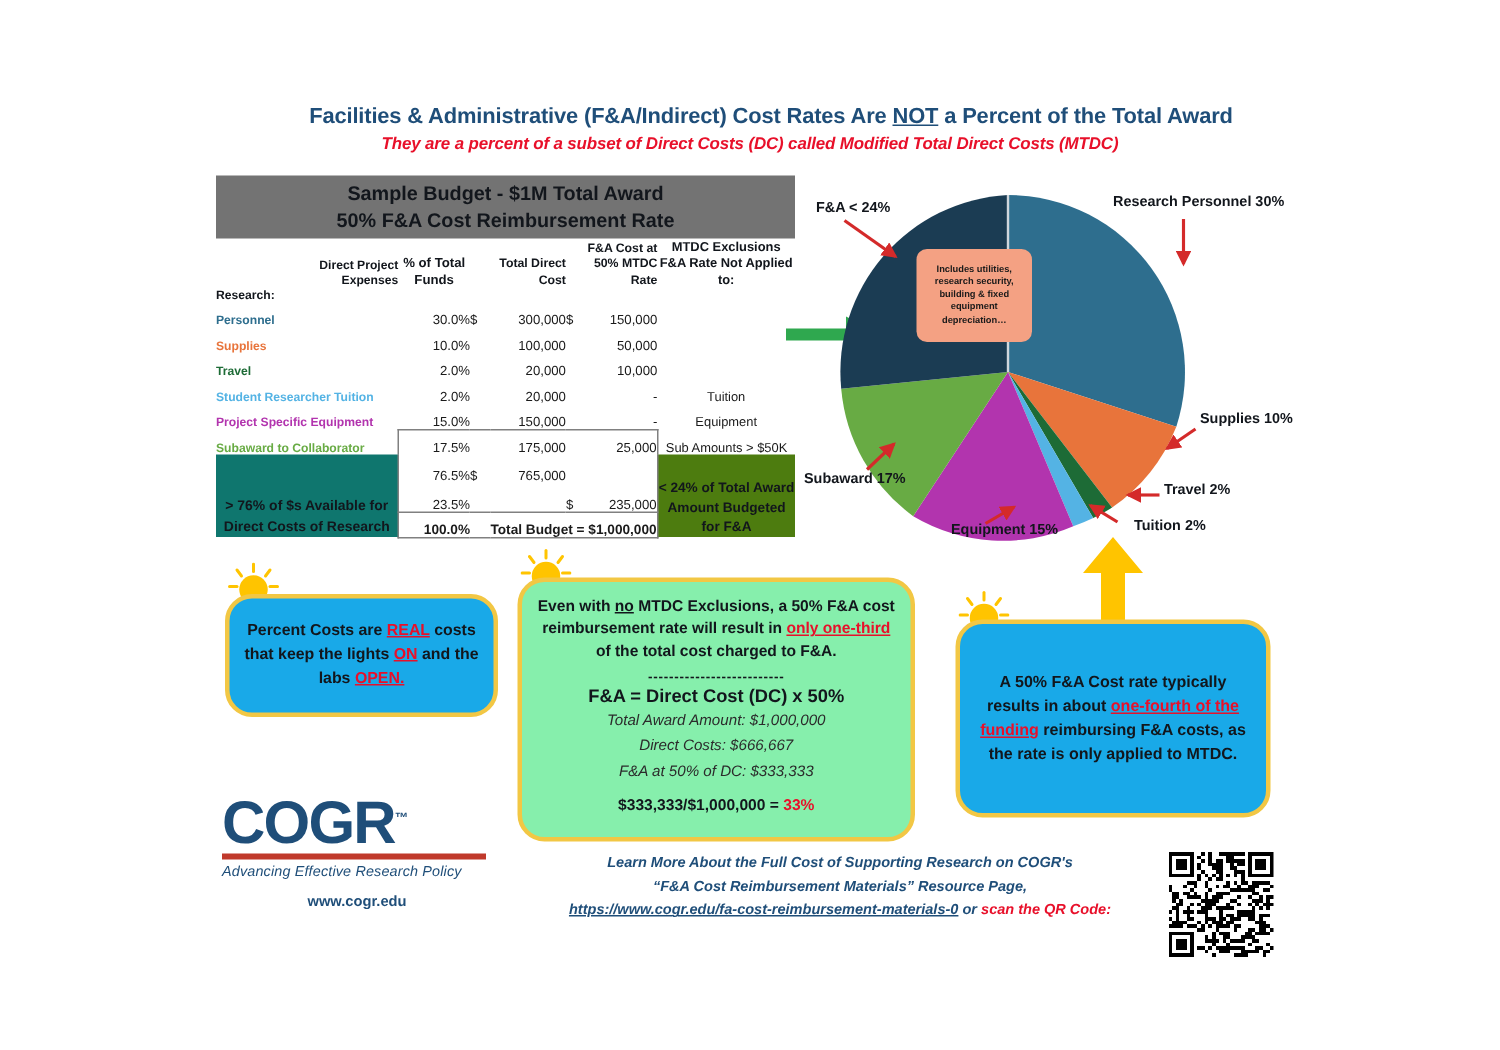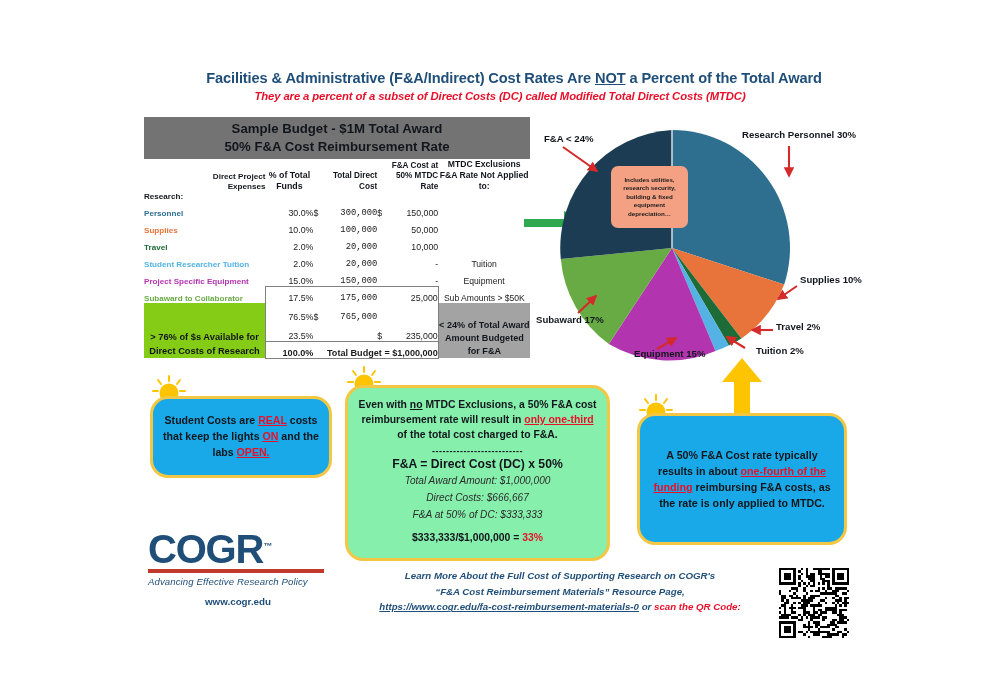--- a/index.html
+++ b/index.html
@@ -27,34 +27,34 @@
   .tbl-header {
     background: #737373; text-align: center; padding: 3px 0 4px;
     font-size: 13.2px; font-weight: bold; color: #12161c; line-height: 1.34;
   }
   table.budget { width: 100%; border-collapse: collapse; font-size: 8.3px; color: #1a1a1a; }
   table.budget td, table.budget th { padding: 0; vertical-align: bottom; }
   .colhead { font-weight: bold; text-align: right; font-size: 8.2px; line-height: 1.28; padding: 4px 2px 5px; color: #12161c; }
   .c-label { width: 122px; padding-left: 2px; font-weight: bold; font-size: 8.1px; }
   .c-pct   { width: 48px;  text-align: right; padding-right: 9px; font-size: 8.8px; }
   .c-dollar{ width: 14px;  text-align: left; font-size: 8.8px; }
-  .c-tdc   { width: 50px;  text-align: right; padding-right: 5px; font-size: 8.8px; font-family: Liberation Mono, monospace; }
+  .c-tdc   { width: 50px;  text-align: right; padding-right: 5px; font-size: 8.8px; }
   .c-dollar2{ width: 13px; text-align: left; font-size: 8.8px; }
   .c-fa    { width: 48px;  text-align: right; padding-right: 6px; font-size: 8.8px; }
   .c-excl  { width: 92px;  text-align: center; font-size: 8.6px; }
   tr.data td { height: 17px; }
   td.indent { padding-left: 9px; }
   .row-research { font-weight: bold; color: #12161c; font-size: 8.1px; padding-top: 3px; }
 
   .sumbox-l {
-    background: #84cc16; font-weight: bold; font-size: 9.3px; text-align: center;
+    background: #0f766e; font-weight: bold; font-size: 9.3px; text-align: center;
     color: #12161c; line-height: 1.45;
   }
   .sumbox-r {
-    background: #a3a3a3; font-weight: bold; font-size: 9.1px; text-align: center;
+    background: #4d7c0f; font-weight: bold; font-size: 9.1px; text-align: center;
     color: #12161c; line-height: 1.45;
   }
   .bordered-top { border-top: 1px solid #808080; }
   .bordered-bot { border-bottom: 1px solid #808080; }
   .bordered-l { border-left: 1px solid #808080; }
   .bordered-r { border-right: 1px solid #808080; }
   .totalrow td { font-weight: bold; font-size: 9.1px; }
   .totallabel { text-align: right; padding-right: 2px; white-space: nowrap; }
 
   
@@ -323,21 +323,21 @@
       <line x1="17" y1="1" x2="17" y2="6"></line>
       <line x1="6" y1="5" x2="9" y2="9"></line>
       <line x1="28" y1="5" x2="25" y2="9"></line>
       <line x1="1" y1="16" x2="6" y2="16"></line>
       <line x1="33" y1="16" x2="28" y2="16"></line>
     </g>
     <circle cx="17" cy="18" r="9.5" fill="#ffc400"></circle>
     <rect x="13" y="26" width="8" height="7" rx="1.6" fill="#9aa3a8"></rect>
   </svg>
   <div class="cbox box-blue-l">
-    <div class="txt"><span>Student Costs are </span><span class="red-ul">REAL</span><span> costs that keep the lights </span><span class="red-ul">ON</span><span> and the labs </span><span class="red-ul">OPEN.</span></div>
+    <div class="txt"><span>Percent Costs are </span><span class="red-ul">REAL</span><span> costs that keep the lights </span><span class="red-ul">ON</span><span> and the labs </span><span class="red-ul">OPEN.</span></div>
   </div>
 
   <svg class="bulb bulb-p" viewBox="0 0 34 36">
     <g stroke="#ffc400" stroke-width="2" stroke-linecap="round">
       <line x1="17" y1="1" x2="17" y2="6"></line>
       <line x1="6" y1="5" x2="9" y2="9"></line>
       <line x1="28" y1="5" x2="25" y2="9"></line>
       <line x1="1" y1="16" x2="6" y2="16"></line>
       <line x1="33" y1="16" x2="28" y2="16"></line>
     </g>

